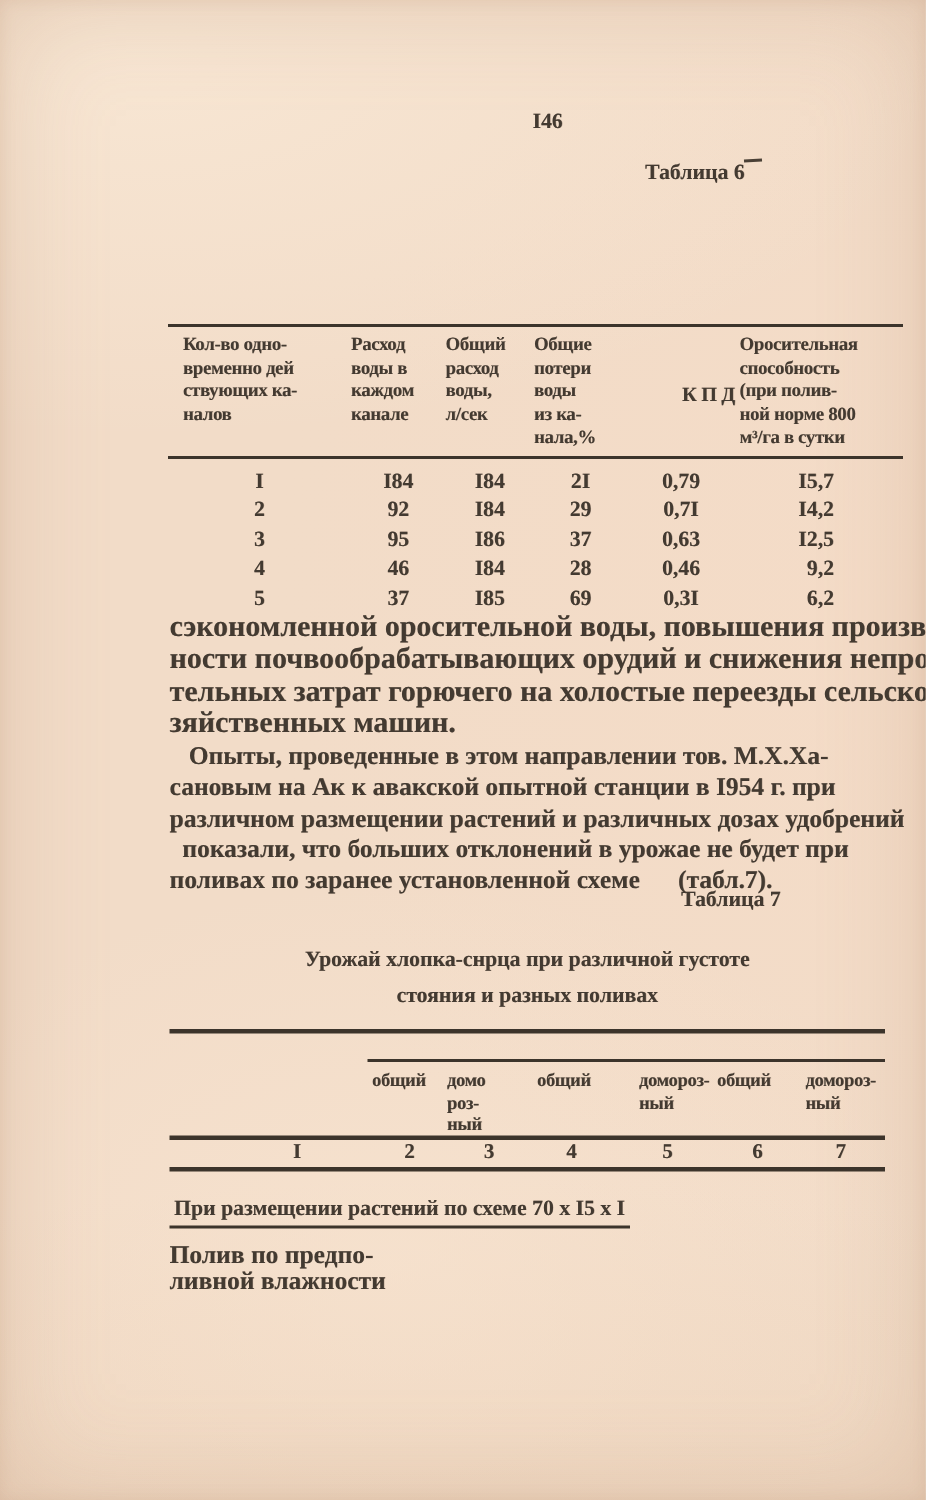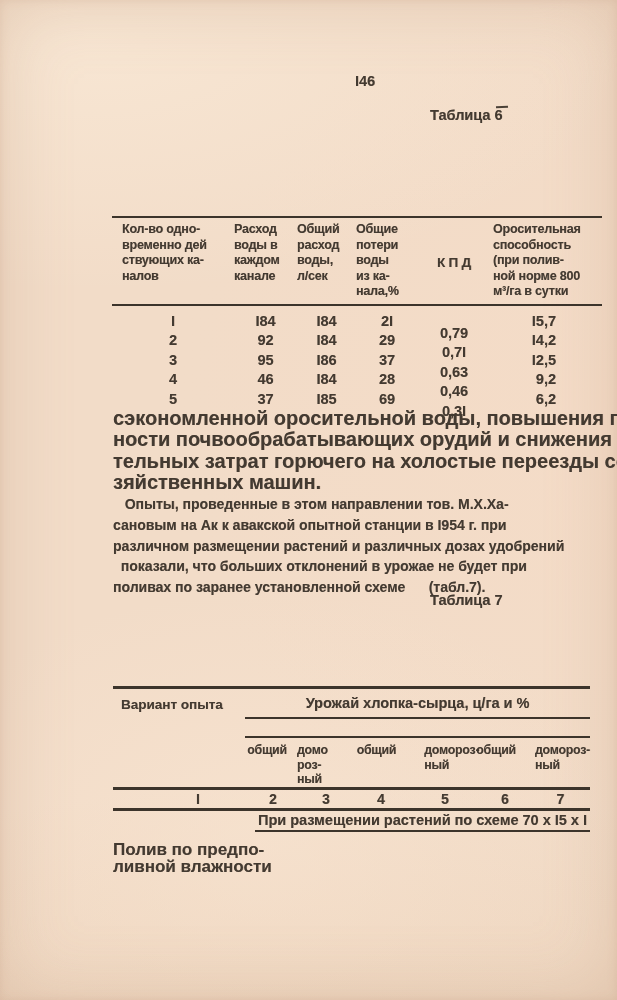--- a/index.html
+++ b/index.html
@@ -7,21 +7,21 @@
     position:relative;
     width:617px;height:1000px;
     overflow:hidden;
     background:
       radial-gradient(900px 420px at 15% 4%, rgba(252,238,220,.55) 0%, rgba(252,238,220,0) 60%),
       radial-gradient(760px 820px at 96% 42%, rgba(246,219,198,.5) 0%, rgba(246,219,198,0) 55%),
       radial-gradient(620px 420px at 42% 84%, rgba(250,231,212,.5) 0%, rgba(250,231,212,0) 60%),
       radial-gradient(980px 320px at 50% 101%, rgba(233,206,180,.55) 0%, rgba(233,206,180,0) 70%),
       #f2dcc8;
     box-shadow: inset 0 0 70px rgba(186,146,116,.30), inset 0 0 10px rgba(196,156,126,.25);
-    font-family:Liberation Sans, sans-serif;
+    font-family:Liberation Serif, serif;
     color:#433a31;
   }
   .mono{
     font-weight:bold;
     text-shadow:.3px .3px .3px rgba(74,56,42,.45);
     letter-spacing:0;
   }
   .pre{white-space:pre;}
   .abs{position:absolute;}
 
@@ -34,38 +34,38 @@
   .t6{left:112px;top:216px;width:490px;}
   .rule{background:#3c342b;}
   .r2{height:2px;}
   .r3{height:3px;}
   .t6h{display:flex;align-items:flex-start;height:82px;padding-top:4px;box-sizing:content-box;}
   .t6hc{font-size:12.5px;line-height:15.6px;letter-spacing:-.2px;}
   .t6hc:nth-child(1){width:122px;padding-left:10px;box-sizing:border-box;}
   .t6hc:nth-child(2){width:63px;}
   .t6hc:nth-child(3){width:59px;}
   .t6hc:nth-child(4){width:62px;}
-  .t6hc:nth-child(5){width:72px;text-align:center;font-size:13.5px;align-self:center;}
+  .t6hc:nth-child(5){width:72px;text-align:right;font-size:13.5px;align-self:center;}
   .t6hc:nth-child(6){width:112px;padding-left:3px;box-sizing:border-box;}
   .t6body{padding-top:7px;}
   .t6r{display:flex;height:19.4px;font-size:14.5px;}
   .t6c{text-align:center;}
   .t6c:nth-child(1){width:122px;}
   .t6c:nth-child(2){width:63px;}
   .t6c:nth-child(3){width:59px;}
   .t6c:nth-child(4){width:62px;}
-  .t6c:nth-child(5){width:72px;margin-top:12px;}
+  .t6c:nth-child(5){width:72px;}
   .t6c:nth-child(6){width:112px;text-align:right;padding-right:46px;box-sizing:border-box;}
 
   
   .p1{left:113px;top:408px;font-size:20px;line-height:21.4px;}
-  .p2{left:113px;top:494px;font-size:14px;line-height:20.8px;}
+  .p2{left:113px;top:494px;font-size:17px;line-height:20.8px;}
 
   
-  .t7label{left:430px;top:592px;font-size:14.5px;}
+  .t7label{left:454px;top:592px;font-size:14.5px;}
   .t7title{left:113px;top:628px;width:477px;font-size:14.5px;line-height:24px;text-align:center;}
   .t7{left:113px;top:686px;width:477px;}
   .t7head{display:flex;}
   .t7variant{width:132px;font-size:13.5px;padding:8px 0 0 8px;box-sizing:border-box;}
   .t7group{flex:1;text-align:center;font-size:14.5px;padding:6px 0 6px;border-bottom:2px solid #3c342b;}
   .t7line2{margin-left:132px;height:2px;background:#3c342b;margin-top:17px;}
   .t7sub{display:flex;margin-top:5px;min-height:44px;}
   .t7spacer{width:132px;}
   .t7sc{font-size:12.3px;line-height:14.6px;padding-left:3px;box-sizing:border-box;letter-spacing:-.2px;}
   .t7sc:nth-of-type(1){width:56px;}
@@ -76,21 +76,21 @@
   .t7sc:nth-of-type(6){width:59px;}
   .t7nums{display:flex;height:16px;font-size:14px;align-items:center;margin:1px 0;}
   .t7n{text-align:center;}
   .t7n:nth-child(1){width:132px;text-indent:38px;}
   .t7n:nth-child(2){width:56px;}
   .t7n:nth-child(3){width:50px;}
   .t7n:nth-child(4){width:60px;}
   .t7n:nth-child(5){width:68px;}
   .t7n:nth-child(6){width:52px;}
   .t7n:nth-child(7){width:59px;}
-  .t7notew{text-align:right;padding-top:0;}
+  .t7notew{text-align:left;padding-top:16px;}
   .t7note{display:inline-block;font-size:14.5px;border-bottom:2px solid #3c342b;padding:0 3px 2px;}
   .t7rowlabel{margin-top:9px;font-size:17px;line-height:17px;}
 </style>
 </head>
 <body>
 
 <div class="page">
 
   <div class="abs pagenum mono">I46</div>
 
@@ -174,27 +174,25 @@
 ности почвообрабатывающих орудий и снижения непроизводи-
 тельных затрат горючего на холостые переезды сельскохо-
 зяйственных машин.</div>
   <div class="abs p2 mono pre">   Опыты, проведенные в этом направлении тов. М.Х.Ха-
 сановым на Ак к авакской опытной станции в I954 г. при
 различном размещении растений и различных дозах удобрений
   показали, что больших отклонений в урожае не будет при
 поливах по заранее установленной схеме      (табл.7).</div>
 
   <div class="abs t7label mono">Таблица 7</div>
+  <div class="abs t7title mono pre">Урожай хлопка-снрца при различной густоте
+стояния и разных поливах</div>
 
   <div class="abs t7">
     <div class="rule r3"></div>
-    <div class="t7head">
-      <div class="t7variant mono">Вариант опыта</div>
-      <div class="t7group mono">Урожай хлопка-сырца, ц/га и %</div>
-    </div>
     <div class="t7line2"></div>
     <div class="t7sub">
       <div class="t7spacer"></div>
       <div class="t7sc mono pre">общий</div>
       <div class="t7sc mono pre">домо
 роз-
 ный</div>
       <div class="t7sc mono pre">общий</div>
       <div class="t7sc mono pre">домороз-
 ный</div>

